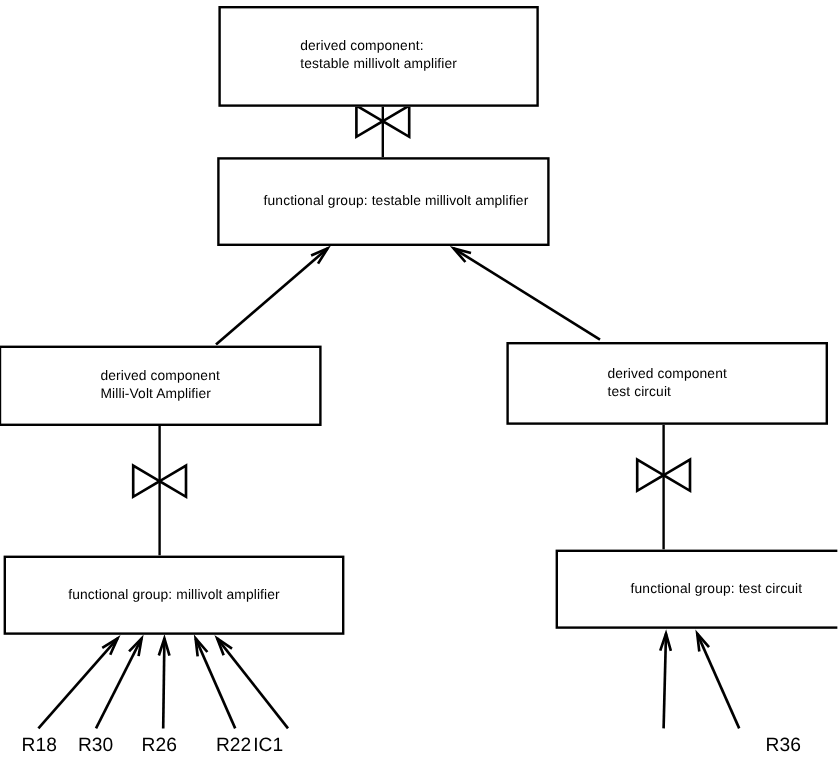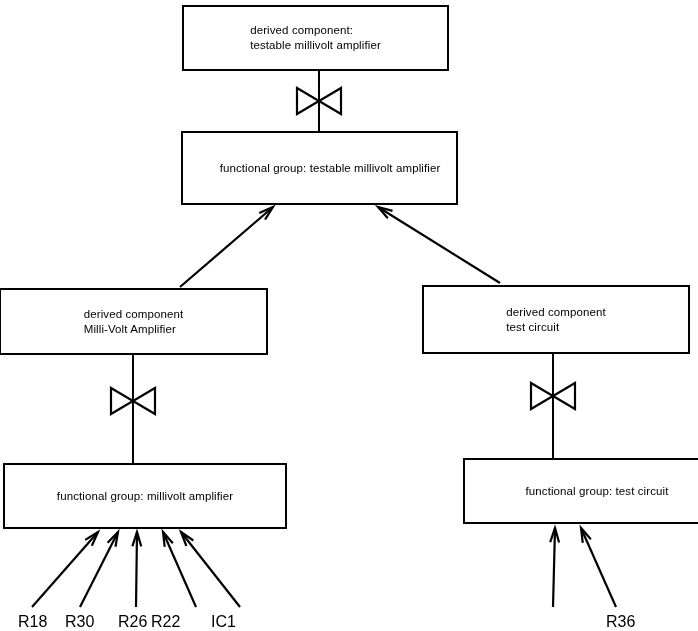--- a/index.html
+++ b/index.html
@@ -105,21 +105,21 @@
       <g>
         <line x1="553" y1="607" x2="555" y2="528" stroke="#000000" stroke-width="2.2"></line>
         <path d="M 550.205946954726 542.2132703977339 L 555 528 L 559.068713434378 542.4376442326618" fill="none" stroke="#000000" stroke-width="2.2" stroke-linejoin="miter" stroke-linecap="butt"></path>
       </g>
       <g>
         <line x1="616" y1="607" x2="581" y2="528" stroke="#000000" stroke-width="2.2"></line>
         <path d="M 582.7517322850837 542.8973633238031 L 581 528 L 590.8574511168835 539.3062220692084" fill="none" stroke="#000000" stroke-width="2.2" stroke-linejoin="miter" stroke-linecap="butt"></path>
       </g>
     </svg>
   <div id="nodes-layer">
-      <div class="node single" style="left: 182px; top: 5px; width: 267px; height: 66px;">
+      <div class="node single" style="left: 182px; top: 5px; width: 267px; height: 84px;">
         <div class="node-text">derived component:
  testable millivolt amplifier</div>
       </div>
       <div class="node single" style="left: 181px; top: 131px; width: 277px; height: 74px; padding-left: 21px;">
         <div class="node-text">functional group: testable millivolt amplifier</div>
       </div>
       <div class="node single" style="left: -1px; top: 288px; width: 269px; height: 67px;">
         <div class="node-text">derived component
 Milli-Volt Amplifier</div>
       </div>
@@ -131,18 +131,18 @@
         <div class="node-text">functional group: millivolt amplifier</div>
       </div>
       <div class="node single" style="left: 443px; top: 458px; width: 268px; height: 66px; margin-left: 20px;">
         <div class="node-text">functional group: test circuit</div>
       </div>
     </div>
   <div id="labels-layer">
       <div class="leaf-label" style="left: 18px; top: 615px;">R18</div>
       <div class="leaf-label" style="left: 65px; top: 615px;">R30</div>
       <div class="leaf-label" style="left: 118px; top: 615px;">R26</div>
-      <div class="leaf-label" style="left: 151px; top: 615px;">R22</div>
+      <div class="leaf-label" style="left: 180px; top: 615px;">R22</div>
       <div class="leaf-label" style="left: 211px; top: 615px; text-align: right;">IC1</div>
       <div class="leaf-label" style="left: 540px; top: 632px;">TR1</div>
-      <div class="leaf-label" style="left: 606px; top: 615px;">R36</div>
+      <div class="leaf-label" style="left: 638px; top: 615px;">R36</div>
     </div>
 </div>
 
 </body></html>

